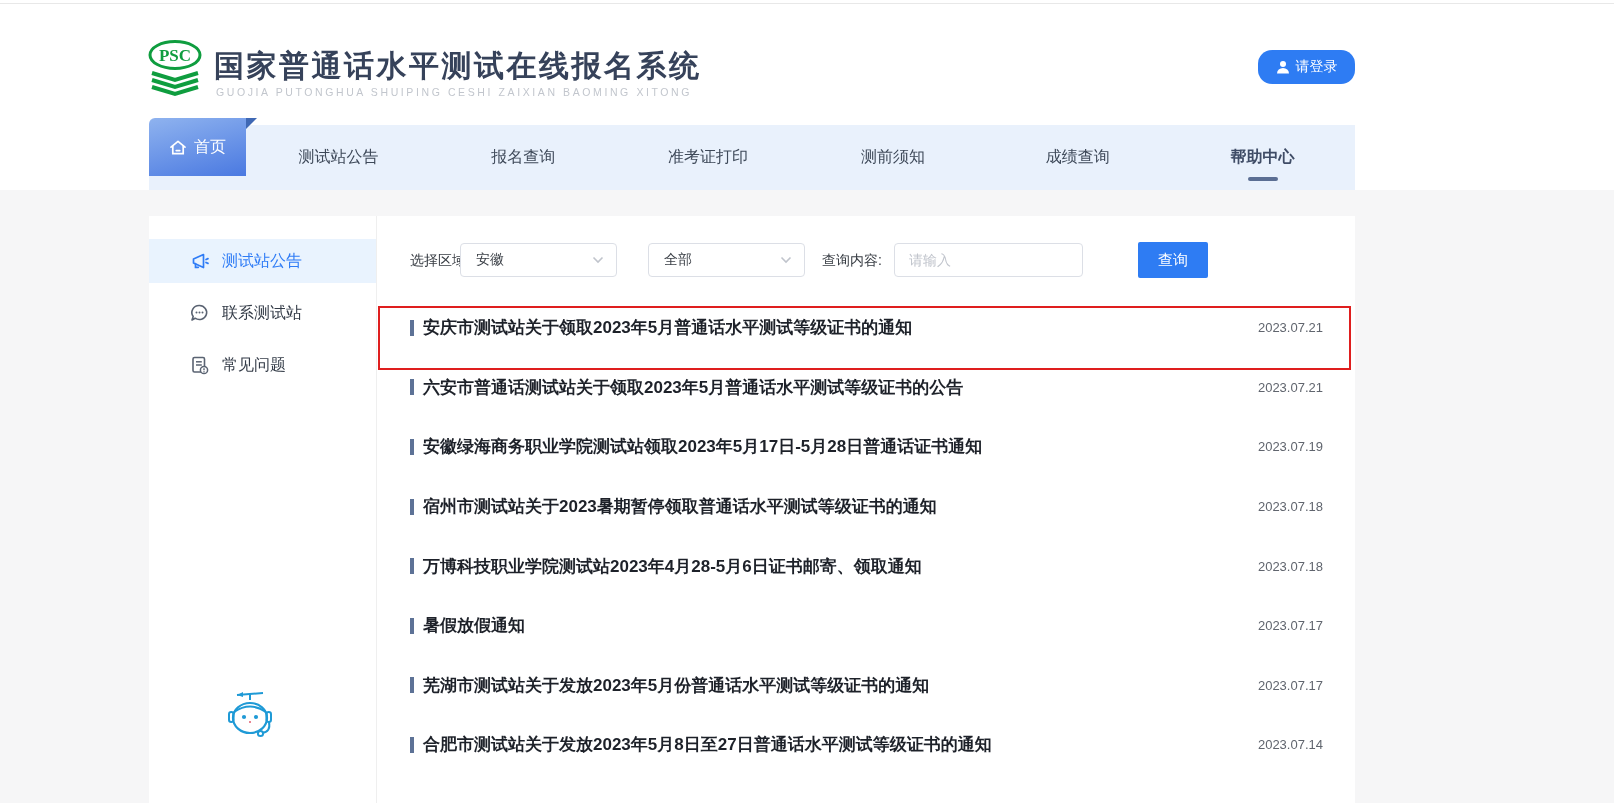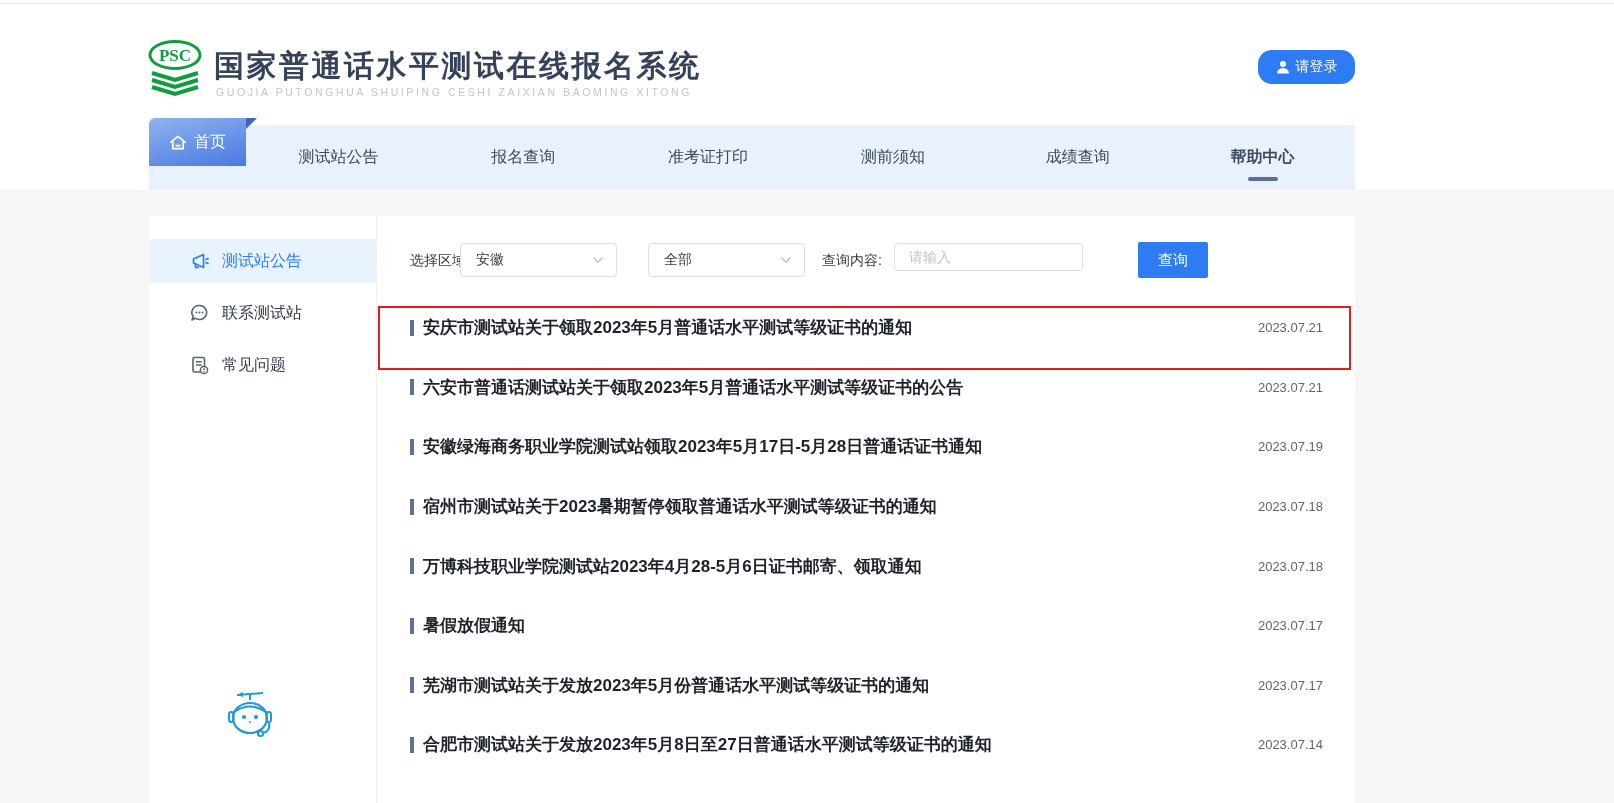--- a/index.html
+++ b/index.html
@@ -12,36 +12,36 @@
 
   
   .logo{position:absolute;left:146px;top:40px;}
   .brand-title{position:absolute;left:214px;top:46px;font-family:"Liberation Serif","DejaVu Serif",serif;font-weight:bold;font-size:30px;color:#36425a;letter-spacing:2.5px;white-space:nowrap;}
   .brand-sub{position:absolute;left:216px;top:86px;font-size:10.5px;color:#c2c6cd;letter-spacing:2.6px;white-space:nowrap;}
   .login-btn{position:absolute;left:1258px;top:50px;width:97px;height:34px;background:#2e7cf3;color:#fff;border:none;border-radius:14px;font-size:14px;display:flex;align-items:center;justify-content:center;gap:6px;cursor:pointer;}
 
   
   .nav-bar{position:absolute;left:149px;top:125px;width:1206px;height:65px;background:#e9f1fc;display:flex;}
   .nav-item{flex:1;display:flex;align-items:center;justify-content:center;font-size:16px;color:#3e4959;cursor:pointer;position:relative;}
-  .nav-item.active{flex:0 0 97px;height:48px;margin-top:-7px;background:linear-gradient(165deg,#8fb3ef 0%,#4a79e1 100%);border-radius:6px 0 0 0;color:#fff;gap:7px;}
+  .nav-item.active{flex:0 0 97px;height:58px;margin-top:-7px;background:linear-gradient(165deg,#8fb3ef 0%,#4a79e1 100%);border-radius:6px 0 0 0;color:#fff;gap:7px;}
   .nav-item.active .fold{position:absolute;right:-11px;top:0;width:0;height:0;border-top:11px solid #3f68b4;border-right:11px solid transparent;}
   .nav-item.hl span.lbl{font-weight:bold;color:#3f4c66;}
   .underbar{position:absolute;left:50%;bottom:9px;transform:translateX(-50%);width:30px;height:4px;border-radius:2px;background:#5b6e93;}
 
   
   .side-item{position:absolute;left:149px;width:227px;height:44px;display:flex;align-items:center;gap:12px;padding-left:40px;box-sizing:border-box;font-size:16px;color:#333b47;cursor:pointer;}
   .side-item.active{background:#e9f3fe;color:#2f7cf6;}
   .side-item .sicon{display:flex;align-items:center;}
   .robot{position:absolute;left:219px;top:686px;}
 
   
   .flt-label{position:absolute;top:243px;height:34px;line-height:34px;font-size:14px;color:#363b42;}
   .select-box{position:absolute;top:243px;width:157px;height:34px;box-sizing:border-box;border:1px solid #dcdfe6;border-radius:4px;background:#fff;display:flex;align-items:center;padding:0 12px 0 15px;font-size:14px;color:#3a3f46;cursor:pointer;}
   .select-box .chev{margin-left:auto;display:flex;}
-  .q-input{position:absolute;left:894px;top:243px;width:189px;height:28px;box-sizing:border-box;border:1px solid #dcdfe6;border-radius:4px;padding:0 14px;font-size:14px;color:#333;outline:none;}
+  .q-input{position:absolute;left:894px;top:243px;width:189px;height:34px;box-sizing:border-box;border:1px solid #dcdfe6;border-radius:4px;padding:0 14px;font-size:14px;color:#333;outline:none;}
   .q-input::placeholder{color:#c0c4cc;}
   .search-btn{position:absolute;left:1105px;top:242px;width:70px;height:36px;background:#2e7cf3;color:#fff;border:none;border-radius:2px;font-size:15px;cursor:pointer;margin-left:33px;}
 
   
   .news-list{position:absolute;left:377px;top:298px;width:978px;}
   .news-row{height:59.6px;display:flex;align-items:center;padding:0 32px 0 33px;cursor:pointer;}
   .news-row .bar{width:4px;height:16px;background:#5d7296;margin-right:9px;flex:0 0 auto;}
   .news-row .title{font-size:17px;font-weight:bold;color:#1d2129;white-space:nowrap;}
   .news-row .date{margin-left:auto;font-size:13px;color:#60656e;}
   .red-box{position:absolute;left:378px;top:306px;width:973px;height:64px;border:2.5px solid #df1e1e;box-sizing:border-box;pointer-events:none;}

